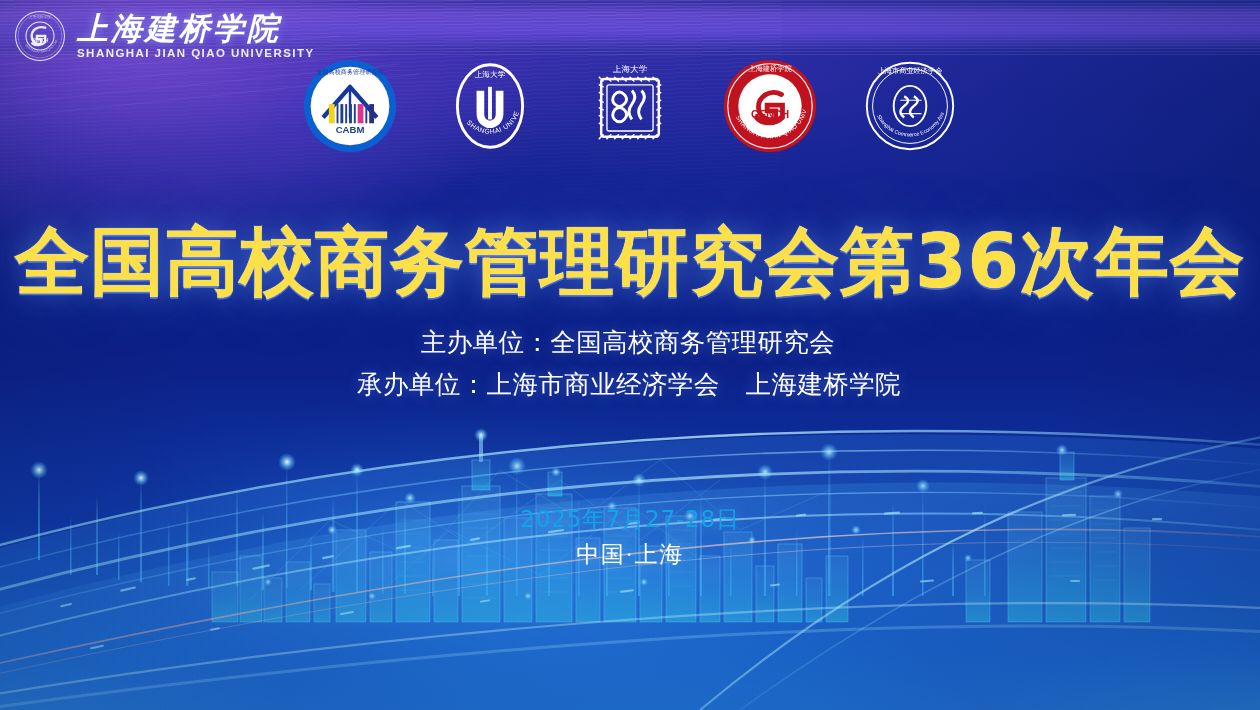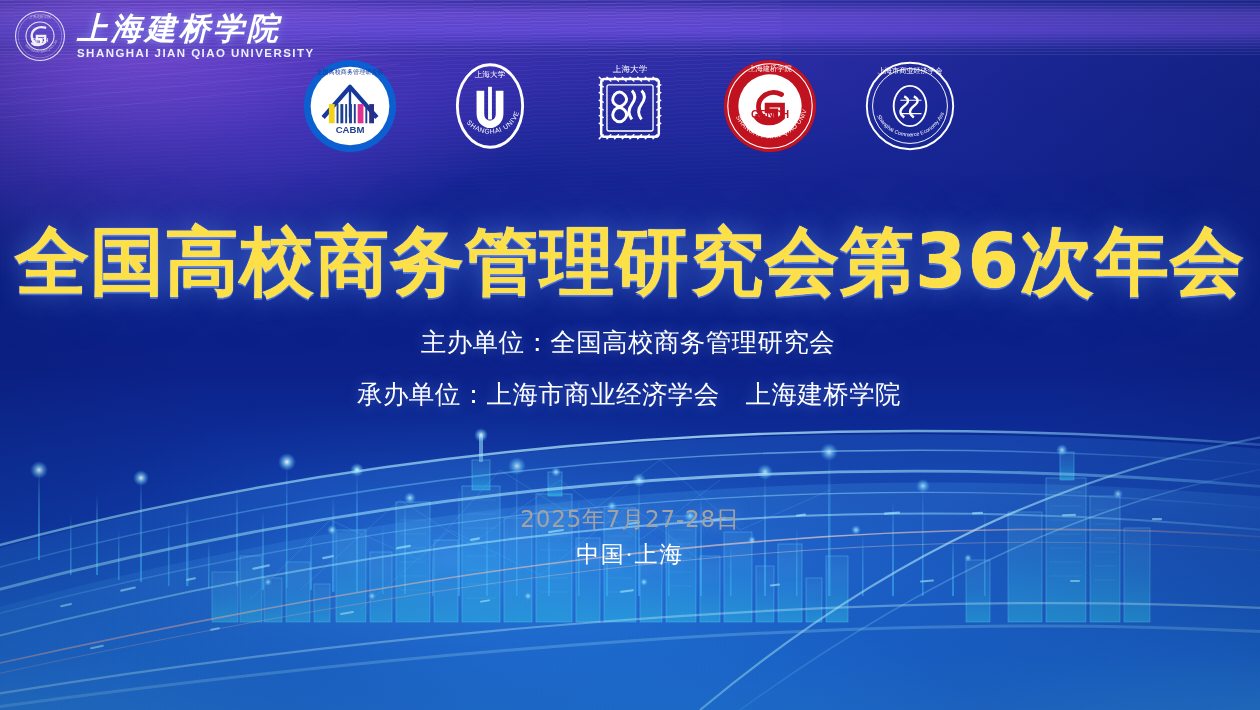--- a/index.html
+++ b/index.html
@@ -144,21 +144,21 @@
 
   
   .orgs {
     position: absolute;
     left: 0; right: 0;
     top: 327px;
     z-index: 6;
     display: flex;
     flex-direction: column;
     align-items: center;
-    gap: 21px;
+    gap: 11px;
   }
   .org-line {
     font-size: 25.5px;
     color: #ffffff;
     letter-spacing: 0.4px;
     line-height: 1.22;
     font-weight: 400;
     text-shadow: 0 0 14px rgba(120,170,255,0.45);
     white-space: nowrap;
     font-family: "DejaVu Sans", "Liberation Sans", sans-serif;
@@ -174,21 +174,21 @@
     top: 506px;
     z-index: 6;
     text-align: center;
     display: flex;
     flex-direction: column;
     align-items: center;
     gap: 7px;
   }
   .meta-date {
     font-size: 23px;
-    color: #a3a3a3;
+    color: #0ea5e9;
     letter-spacing: 0.8px;
     line-height: 1.2;
     text-shadow: 0 0 14px rgba(130,180,255,0.5);
     font-family: "DejaVu Sans", "Liberation Sans", sans-serif;
   }
   .meta-place {
     font-size: 23px;
     color: #ffffff;
     letter-spacing: 1.6px;
     line-height: 1.2;

